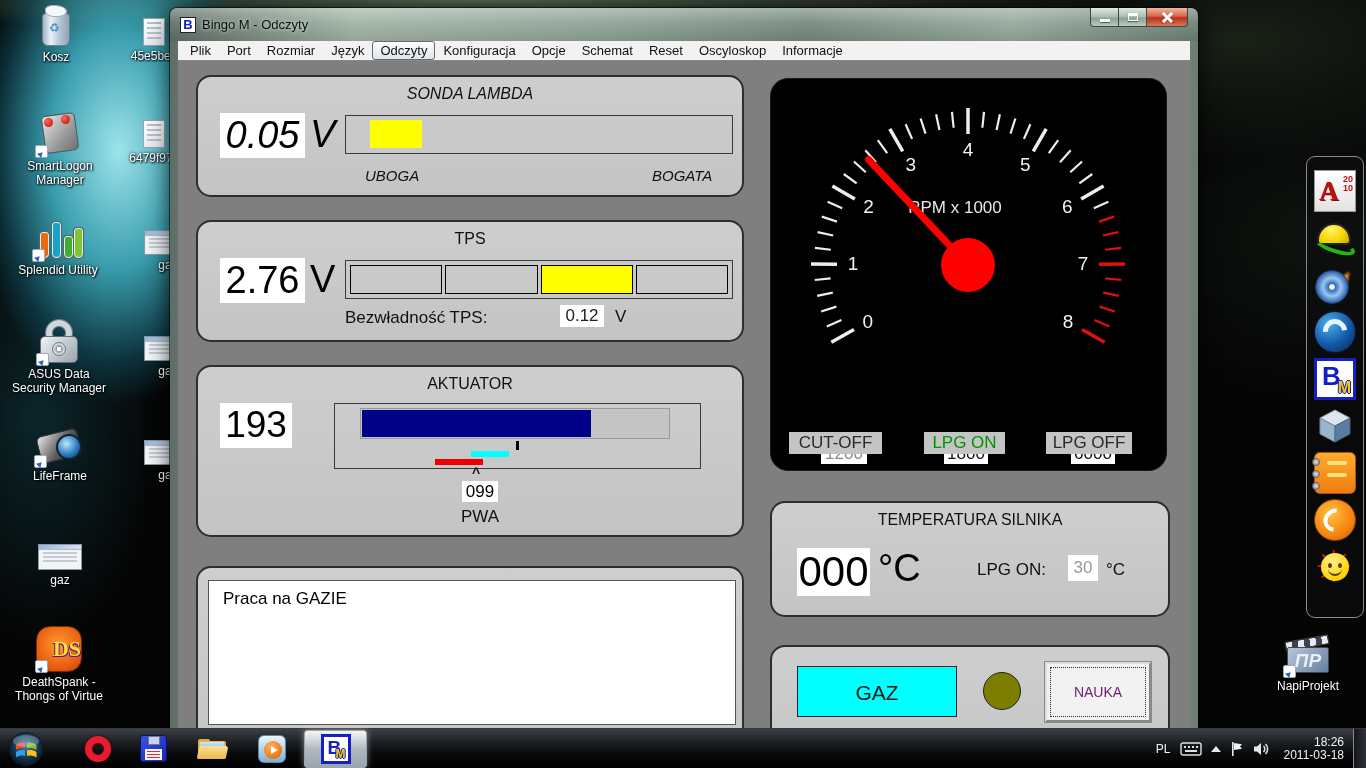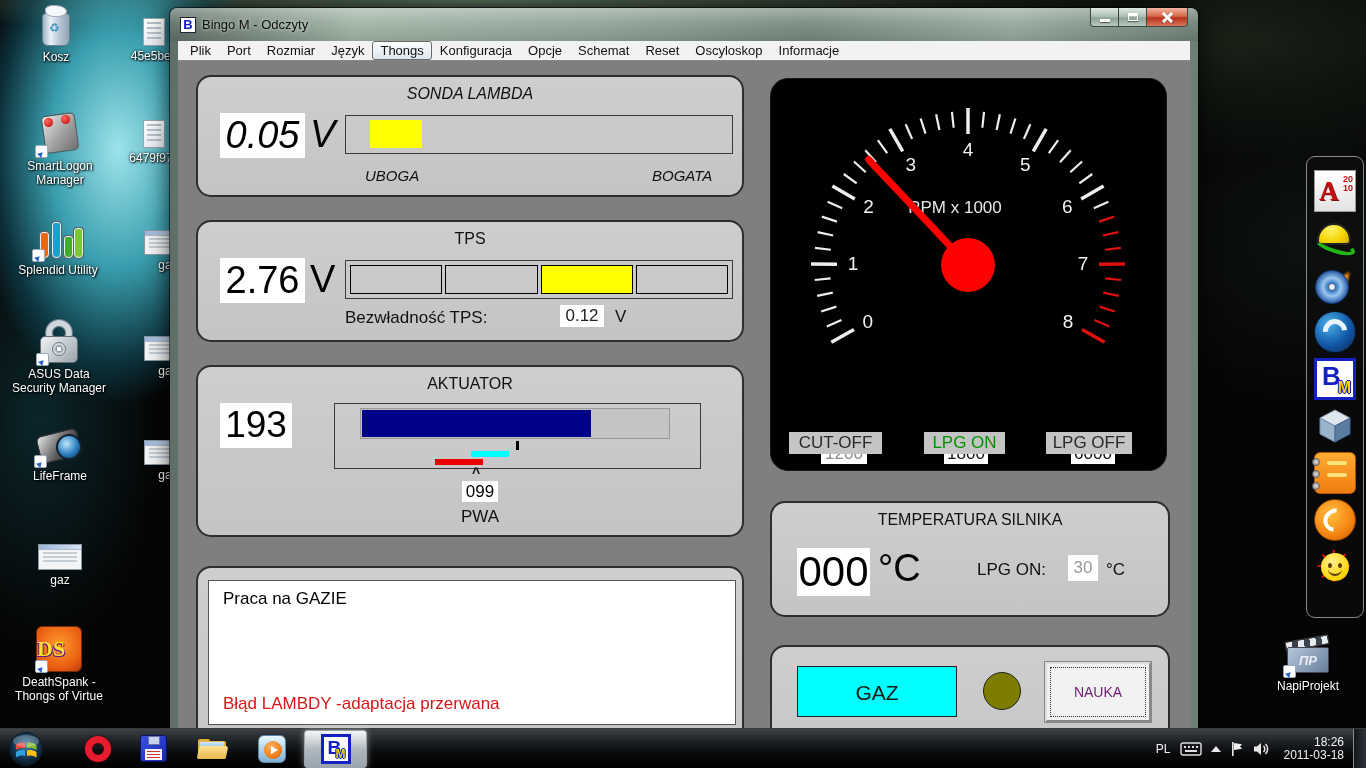--- a/index.html
+++ b/index.html
@@ -62,31 +62,31 @@
       background:linear-gradient(135deg,#f0f3f5,#9aa4ac); border:1px solid #636d75; }
   .art-lock .dial { position:absolute; left:14px; top:22px; width:14px; height:14px; border-radius:50%;
       background:radial-gradient(circle,#fff 25%,#8a949c 30%,#d8dee2 60%); border:1px solid #6a747c; }
   
   .art-cam { width:48px; height:42px; }
   .art-cam .body { position:absolute; left:2px; top:8px; width:42px; height:28px; border-radius:6px;
       background:linear-gradient(135deg,#e8e8e8,#5a5a5a 55%,#222); transform:rotate(-14deg); border:1px solid #333; }
   .art-cam .lens { position:absolute; right:2px; top:10px; width:26px; height:26px; border-radius:50%;
       background:radial-gradient(circle at 38% 35%, #bfe6f8, #2a7fc0 55%, #0b2a40); border:2px solid #123; }
   
-  .art-ds { width:46px; height:46px; border-radius:6px;
+  .art-ds { width:46px; height:46px; border-radius:14px;
       background:radial-gradient(circle at 50% 40%, #ff9c2e, #e85a10 70%, #b23a08); border:1px solid #7a2d00;
-      color:#ffe030; font-weight:bold; font-size:22px; line-height:44px; text-align:left;
+      color:#ffe030; font-weight:bold; font-size:22px; line-height:44px; text-align:right;
       text-shadow:1px 1px 0 #5a1a8a, -1px 1px 0 #5a1a8a; font-family:"Liberation Serif",serif; }
   
   .art-clap { width:46px; height:40px; }
   .art-clap .top { position:absolute; left:0px; top:2px; width:44px; height:10px; transform:rotate(-10deg);
       background:repeating-linear-gradient(90deg,#e8ecf0 0 6px,#3a4450 6px 12px); border:1px solid #444; }
   .art-clap .bd { position:absolute; left:2px; top:11px; width:42px; height:26px; border-radius:2px;
       background:linear-gradient(135deg,#b7c6da,#68809c); border:1px solid #445; color:#e8eef6;
-      font-size:13px; font-weight:bold; line-height:26px; font-style:italic; }
+      font-size:19px; font-weight:bold; line-height:26px; font-style:italic; }
 
   
   .dock { position:absolute; left:1306px; top:156px; width:58px; height:462px; z-index:1;
       background:rgba(12,12,12,.55); border:1px solid #8a8a8a; border-radius:9px;
       display:flex; flex-direction:column; align-items:center; gap:5px; padding-top:13px; }
   .dock .di { width:42px; height:42px; position:relative; flex:0 0 auto; }
   .di-acad { background:linear-gradient(180deg,#fff,#e2e2e2); border:1px solid #999; }
   .di-acad .a { position:absolute; left:4px; top:5px; font-size:27px; font-weight:bold; color:#c01010;
       font-family:"Liberation Serif",serif; text-shadow:1px 1px 0 #801010; }
   .di-acad .yr { position:absolute; right:2px; top:4px; font-size:9px; font-weight:bold; color:#c01010; line-height:9px; }
@@ -433,21 +433,21 @@
           <div class="glyph-x"></div>
         </div>
     </div>
   </div>
 
   <div class="menubar">
     <span class="mitem">Plik</span>
     <span class="mitem">Port</span>
     <span class="mitem">Rozmiar</span>
     <span class="mitem">Język</span>
-    <span class="mitem active">Thongs</span>
+    <span class="mitem active">Odczyty</span>
     <span class="mitem">Konfiguracja</span>
     <span class="mitem">Opcje</span>
     <span class="mitem">Schemat</span>
     <span class="mitem">Reset</span>
     <span class="mitem">Oscyloskop</span>
     <span class="mitem">Informacje</span>
   </div>
 
   <div class="client">
 
@@ -489,21 +489,20 @@
         <div class="ared"></div>
       </div>
       <div class="acaret">^</div>
       <div class="apwa-val">099</div>
       <div class="apwa-lbl">PWA</div>
     </div>
 
     <div class="panel" style="left:18px;top:505px;width:548px;height:230px;">
       <div class="statusbox">
         <div>Praca na GAZIE</div>
-        <div class="status-err">Błąd LAMBDY -adaptacja przerwana</div>
       </div>
     </div>
 
     <div class="gauge-panel">
       <div class="gauge-label">RPM x 1000</div>
       <svg class="gauge-svg" id="gauge-svg" width="397" height="393" viewBox="0 0 397 393">
           <line x1="82.98340383187312" y1="250.50748637355417" x2="60.35415573743572" y2="263.3104989362443" stroke="#ededed" stroke-width="3.5"></line>
           <line x1="70.46973200145615" y1="241.08258599790565" x2="55.79955600162498" y2="247.4689727802715" stroke="#ededed" stroke-width="2.2"></line>
           <line x1="65.42332421997781" y1="227.61223847234038" x2="50.168057462873804" y2="232.43684583145233" stroke="#ededed" stroke-width="2.2"></line>
           <line x1="61.80652074635756" y1="213.68976647238014" x2="46.13191445608018" y2="216.90017417932276" stroke="#ededed" stroke-width="2.2"></line>

